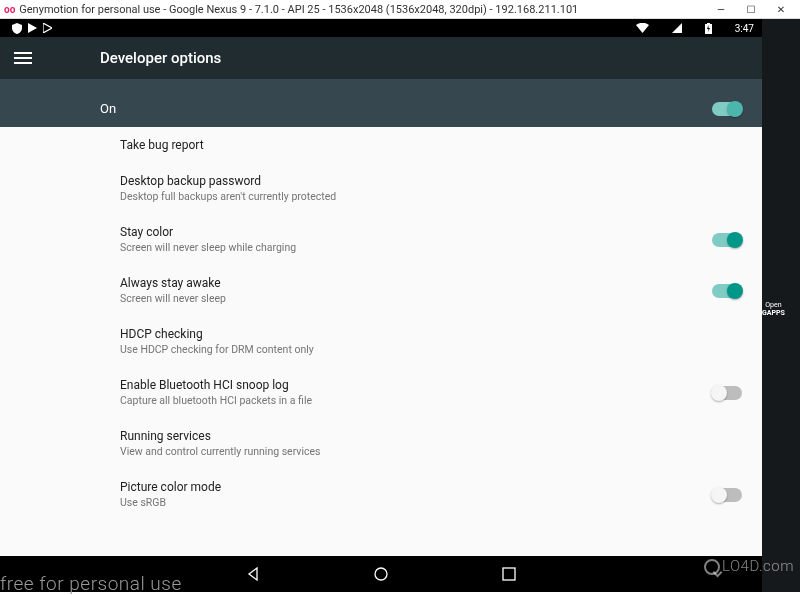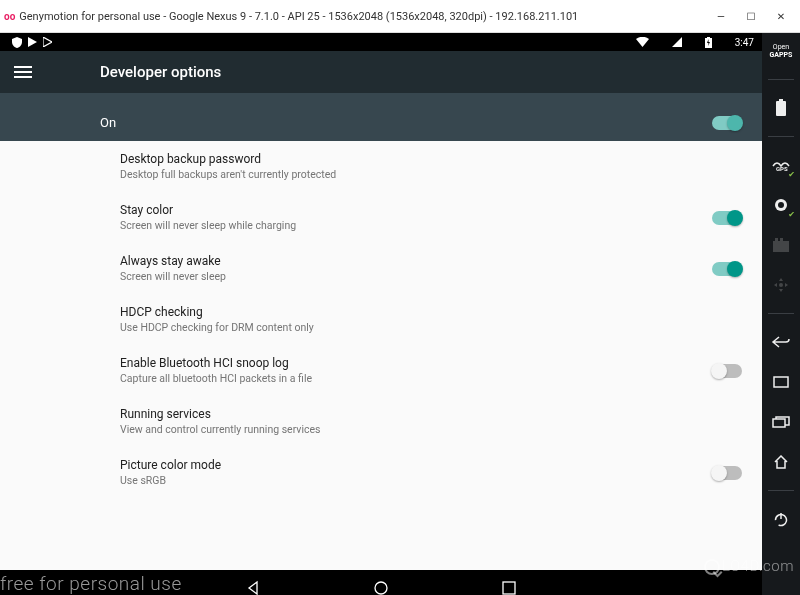--- a/index.html
+++ b/index.html
@@ -1,26 +1,26 @@
 <!DOCTYPE html>
 <html><head>
 <meta charset="utf-8">
 <style>
 * { margin: 0; padding: 0; box-sizing: border-box; font-family: Roboto, Arial, sans-serif; }
 body { width: 800px; height: 595px; background: #fff; position: relative; overflow: hidden; }
 
-.window-titlebar { height: 16px; background: #fff; border-bottom: 1px solid #ddd; display: flex; align-items: center; padding: 16px 4px; font-size: 11px; }
+.window-titlebar { height: 16px; background: #fff; border-bottom: 1px solid #ddd; display: flex; align-items: center; padding: 9px 4px; font-size: 11px; }
 .window-titlebar .logo { color: #e91e63; font-weight: bold; margin-right: 4px; font-size: 10px; }
 .window-titlebar .title { flex: 1; color: #333; }
 .window-controls { display: flex; gap: 0; }
 .window-controls .ctrl { width: 30px; height: 20px; display: flex; align-items: center; justify-content: center; font-size: 10px; color: #333; }
 
 .main-area { display: flex; height: 573px; }
 .emulator { flex: 1; background: #000; display: flex; flex-direction: column; position: relative; }
-.geny-sidebar { width: 38px; background: #16191c; display: flex; flex-direction: column; align-items: center; padding-top: 6px; gap: 16px; }
+.geny-sidebar { width: 38px; background: #16191c; display: flex; flex-direction: row; align-items: center; padding-top: 6px; gap: 16px; }
 .geny-icon { width: 24px; height: 24px; display: flex; align-items: center; justify-content: center; color: #ddd; font-size: 13px; position: relative; }
 .geny-icon .tick { position: absolute; bottom: -2px; right: -2px; color: #8bc34a; font-size: 8px; }
 .geny-sep { width: 26px; border-top: 1px solid #3a3e43; }
 
 .status-bar { height: 18px; background: #000; display: flex; align-items: center; justify-content: flex-end; padding: 0 8px; color: #fff; font-size: 10px; gap: 23px; }
 .status-bar .left-icons { margin-right: auto; display: flex; gap: 6px; padding-left: 4px; }
 
 .toolbar { height: 42px; background: #212c31; display: flex; align-items: center; padding: 0 14px; color: #fff; }
 .hamburger { width: 18px; display: flex; flex-direction: column; gap: 3px; margin-right: 22px; }
 .hamburger span { height: 2px; background: #fff; }
@@ -119,20 +119,25 @@
     <div class="master-row">
       <div class="label">On</div>
       <div class="switch on accent">
           <div class="thumb"></div>
         </div>
     </div>
 
     <div class="settings-list">
       <div class="setting-item">
         <div class="setting-text">
+          <div class="setting-title">Take bug report</div>
+        </div>
+      </div>
+      <div class="setting-item">
+        <div class="setting-text">
           <div class="setting-title">Desktop backup password</div>
           <div class="setting-sub">Desktop full backups aren't currently protected</div>
         </div>
       </div>
       <div class="setting-item">
         <div class="setting-text">
           <div class="setting-title">Stay color</div>
           <div class="setting-sub">Screen will never sleep while charging</div>
         </div>
         <div class="switch on">

